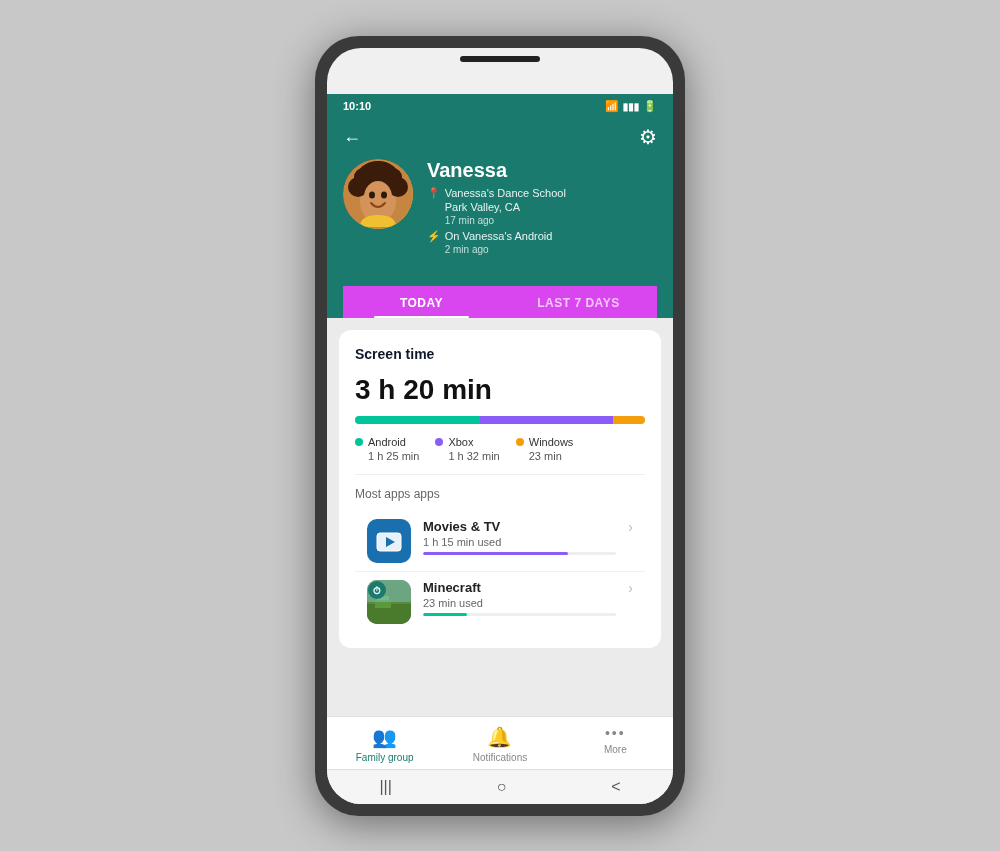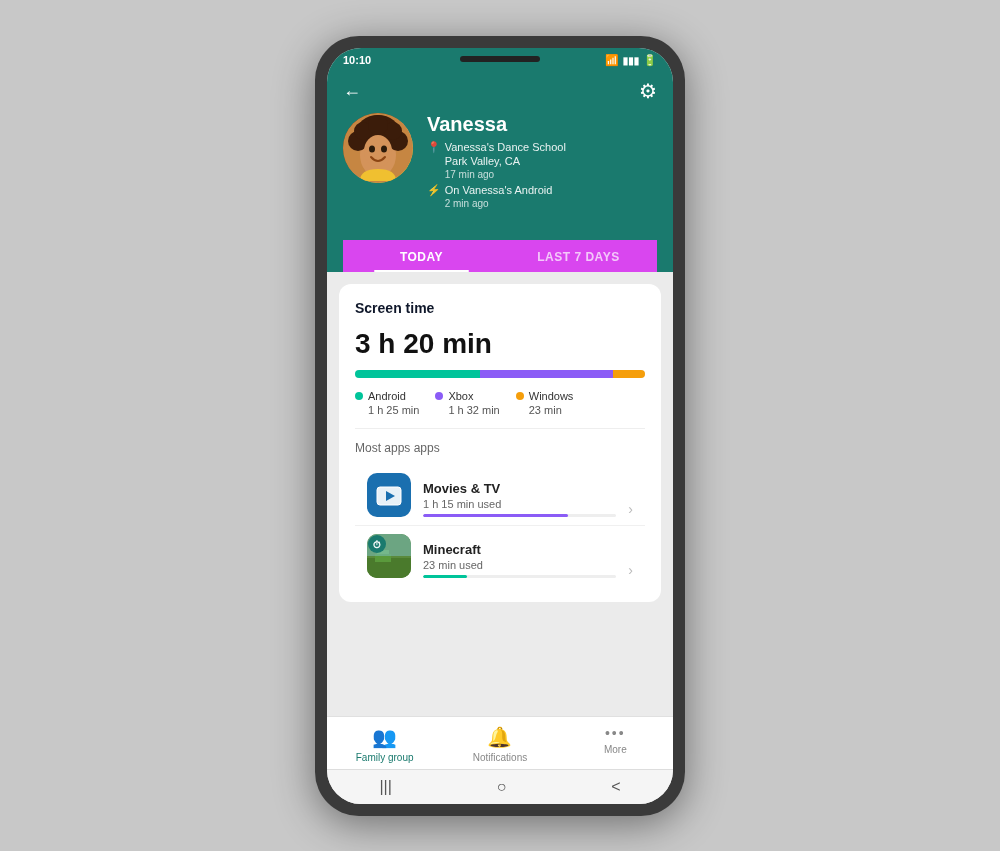--- a/index.html
+++ b/index.html
@@ -43,20 +43,21 @@
     
     .status-bar {
       background: #1a7a6e;
       display: flex;
       justify-content: space-between;
       align-items: center;
       padding: 6px 16px 4px;
       color: white;
       font-size: 11px;
       font-weight: 600;
+      margin-top: 46px;
     }
     .status-icons {
       display: flex;
       gap: 4px;
       align-items: center;
     }
 
     
     .header {
       background: #1a7a6e;
@@ -236,21 +237,21 @@
     }
 
     
     .section-label {
       font-size: 12px;
       color: #666;
       margin-bottom: 10px;
     }
     .app-item {
       display: flex;
-      align-items: flex-end;
+      align-items: flex-start;
       gap: 12px;
       padding: 8px 12px;
       border-bottom: 1px solid #f0f0f0;
       position: relative;
     }
     .app-item:last-child {
       border-bottom: none;
     }
     .app-icon {
       width: 44px;

